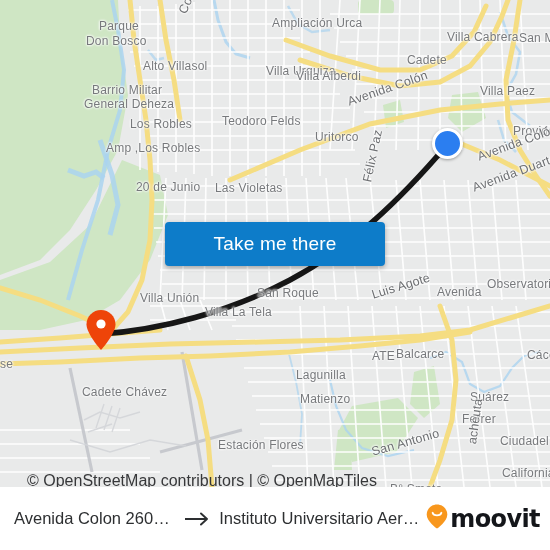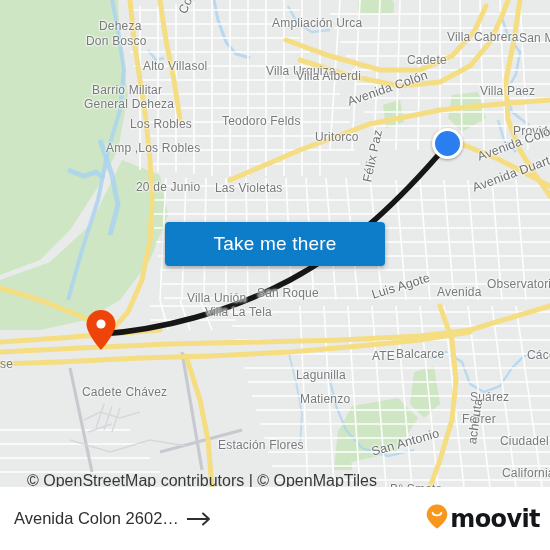--- a/index.html
+++ b/index.html
@@ -181,40 +181,40 @@
         <path d="M0,364 L60,362 L140,358 L210,356 L290,352 L360,346 L420,340 L470,332"></path>
         <path d="M440,306 L452,340 L456,380 L452,420 L440,460 L430,487"></path>
         <path d="M186,356 L200,400 L208,440 L212,487"></path>
         <path d="M0,288 L40,300 L80,316 L110,330"></path>
       </g>
 
       <path id="route-path" d="M101,334 C160,330 230,312 290,280 C350,248 400,200 447,145" stroke="#161616" stroke-width="5.5" fill="none" stroke-linecap="round"></path>
     </svg>
 
     <div id="place-labels">
-        <div class="maplabel dark" style="left: 99px; top: 19px;">Deheza</div>
+        <div class="maplabel dark" style="left: 99px; top: 19px;">Parque</div>
         <div class="maplabel dark" style="left: 86px; top: 34px;">Don Bosco</div>
         <div class="maplabel dark" style="left: 143px; top: 59px;">Alto Villasol</div>
         <div class="maplabel dark" style="left: 92px; top: 83px;">Barrio Militar</div>
         <div class="maplabel dark" style="left: 84px; top: 97px;">General Deheza</div>
         <div class="maplabel dark" style="left: 130px; top: 117px;">Los Robles</div>
         <div class="maplabel dark" style="left: 106px; top: 141px;">Amp ,Los Robles</div>
         <div class="maplabel dark" style="left: 136px; top: 180px;">20 de Junio</div>
         <div class="maplabel dark" style="left: 215px; top: 181px;">Las Violetas</div>
         <div class="maplabel dark" style="left: 222px; top: 114px;">Teodoro Felds</div>
         <div class="maplabel dark" style="left: 315px; top: 130px;">Uritorco</div>
         <div class="maplabel dark" style="left: 272px; top: 16px;">Ampliación Urca</div>
         <div class="maplabel dark" style="left: 266px; top: 64px;">Villa Urquiza</div>
         <div class="maplabel dark" style="left: 296px; top: 69px;">Villa Alberdi</div>
         <div class="maplabel dark" style="left: 447px; top: 30px;">Villa Cabrera</div>
         <div class="maplabel dark" style="left: 519px; top: 31px;">San M</div>
         <div class="maplabel dark" style="left: 407px; top: 53px;">Cadete</div>
         <div class="maplabel dark" style="left: 480px; top: 84px;">Villa Paez</div>
         <div class="maplabel dark" style="left: 513px; top: 124px;">Provide</div>
-        <div class="maplabel dark" style="left: 140px; top: 291px; margin-left: 47px;">Villa Unión</div>
+        <div class="maplabel dark" style="left: 140px; top: 291px;">Villa Unión</div>
         <div class="maplabel dark" style="left: 205px; top: 305px;">Villa La Tela</div>
         <div class="maplabel dark" style="left: 257px; top: 286px;">San Roque</div>
         <div class="maplabel dark" style="left: 82px; top: 385px;">Cadete Chávez</div>
         <div class="maplabel dark" style="left: 218px; top: 438px;">Estación Flores</div>
         <div class="maplabel dark" style="left: 296px; top: 368px;">Lagunilla</div>
         <div class="maplabel dark" style="left: 300px; top: 392px;">Matienzo</div>
         <div class="maplabel dark" style="left: 359px; top: 349px; margin-left: 13px;">ATE</div>
         <div class="maplabel dark" style="left: 396px; top: 347px;">Balcarce</div>
         <div class="maplabel dark" style="left: 487px; top: 277px;">Observatorio</div>
         <div class="maplabel dark" style="left: 437px; top: 285px;">Avenida</div>
@@ -257,20 +257,21 @@
   </div>
 
   <div id="footer">
     <div id="route-summary">
       <span class="ep">Avenida Colon 2602…</span>
       <span id="arrow-icon">
         <svg width="26" height="14" viewBox="0 0 26 14">
           <path d="M0,7 L22,7 M16,1.5 L22,7 L16,12.5" stroke="#2d2f31" stroke-width="1.9" fill="none" stroke-linecap="round" stroke-linejoin="round"></path>
         </svg>
       </span>
+      <span class="ep">Instituto Universitario Aero…</span>
     </div>
     <div id="moovit-logo">
       <span>
         <svg width="22" height="25" viewBox="0 0 22 25">
           <path d="M11,0.6 C5.2,0.6 0.7,5.1 0.7,10.7 C0.7,17.4 11,24.6 11,24.6 C11,24.6 21.3,17.4 21.3,10.7 C21.3,5.1 16.8,0.6 11,0.6 Z" fill="#f8971d"></path>
           <path d="M6.6,8.8 C7.6,12.2 14.4,12.2 15.4,8.8" stroke="#ffffff" stroke-width="1.9" fill="none" stroke-linecap="round"></path>
         </svg>
       </span>
       <span id="moovit-wordmark">moovit</span>
     </div>

